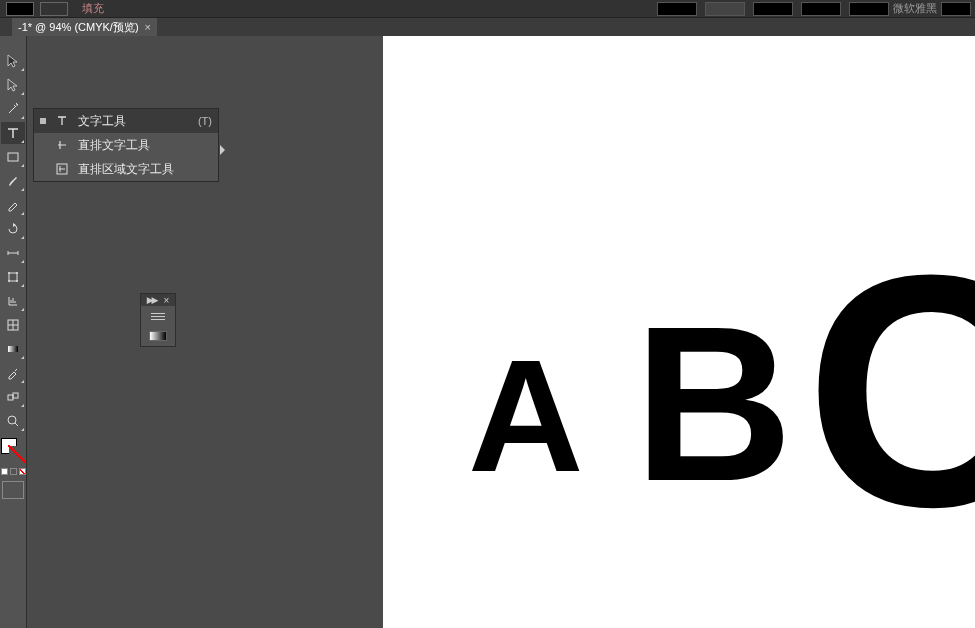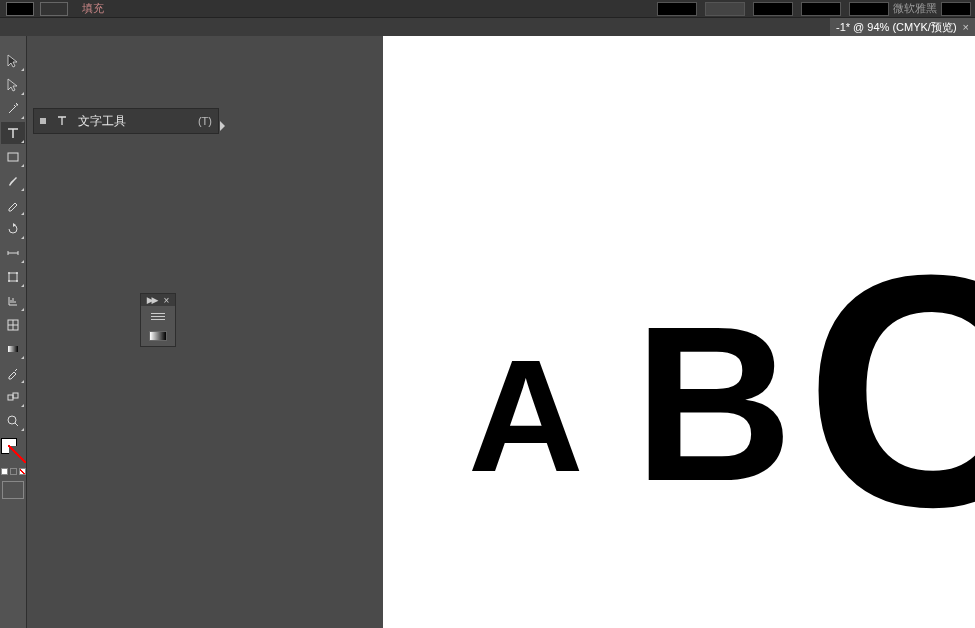--- a/index.html
+++ b/index.html
@@ -30,21 +30,20 @@
 .top-text { color: #bbb; font-size: 11px; }
 .top-spacer { flex: 1; }
 .top-black { width: 40px; height: 14px; background: #000; margin: 0 4px; border:1px solid #555;}
 .top-gray { width: 40px; height: 14px; background: #444; margin: 0 4px; border:1px solid #555;}
 .tabrow {
   height: 18px;
   background: #3b3b3b;
   display: flex;
   align-items: flex-end;
   padding-left: 12px;
-  justify-content: flex-end;
 }
 .tab {
   background: #525252;
   color: #fff;
   font-size: 11px;
   padding: 2px 6px;
   height: 18px;
   display: flex;
   align-items: center;
   gap: 6px;
@@ -354,20 +353,39 @@
   <div class="fly-item selected">
     <span class="dot"></span>
     <span class="icon">
         <svg width="12" height="12" viewBox="0 0 12 12">
           <path d="M2 2 L10 2 M6 2 L6 10" stroke="#ddd" stroke-width="1.3"></path>
         </svg>
       </span>
     <span class="lbl">文字工具</span>
     <span class="sc">(T)</span>
   </div>
+  <div class="fly-item">
+    <span class="dot off"></span>
+    <span class="icon">
+        <svg width="12" height="12" viewBox="0 0 12 12">
+          <path d="M4 2 L4 10 M2 6 L10 6" stroke="#ddd" stroke-width="1.2"></path>
+        </svg>
+      </span>
+    <span class="lbl">直排文字工具</span>
+  </div>
+  <div class="fly-item">
+    <span class="dot off"></span>
+    <span class="icon">
+        <svg width="12" height="12" viewBox="0 0 12 12">
+          <rect x="1" y="1" width="10" height="10" fill="none" stroke="#ddd"></rect>
+          <path d="M4 3 L4 9 M3 6 L9 6" stroke="#ddd"></path>
+        </svg>
+      </span>
+    <span class="lbl">直排区域文字工具</span>
+  </div>
   <div class="arrow"></div>
 </div>
 
 <div class="floatpanel">
   <div class="fp-head">
     <span class="arr">▶▶</span>
     <span class="x">×</span>
   </div>
   <div class="fp-row">
     <div class="lines">

